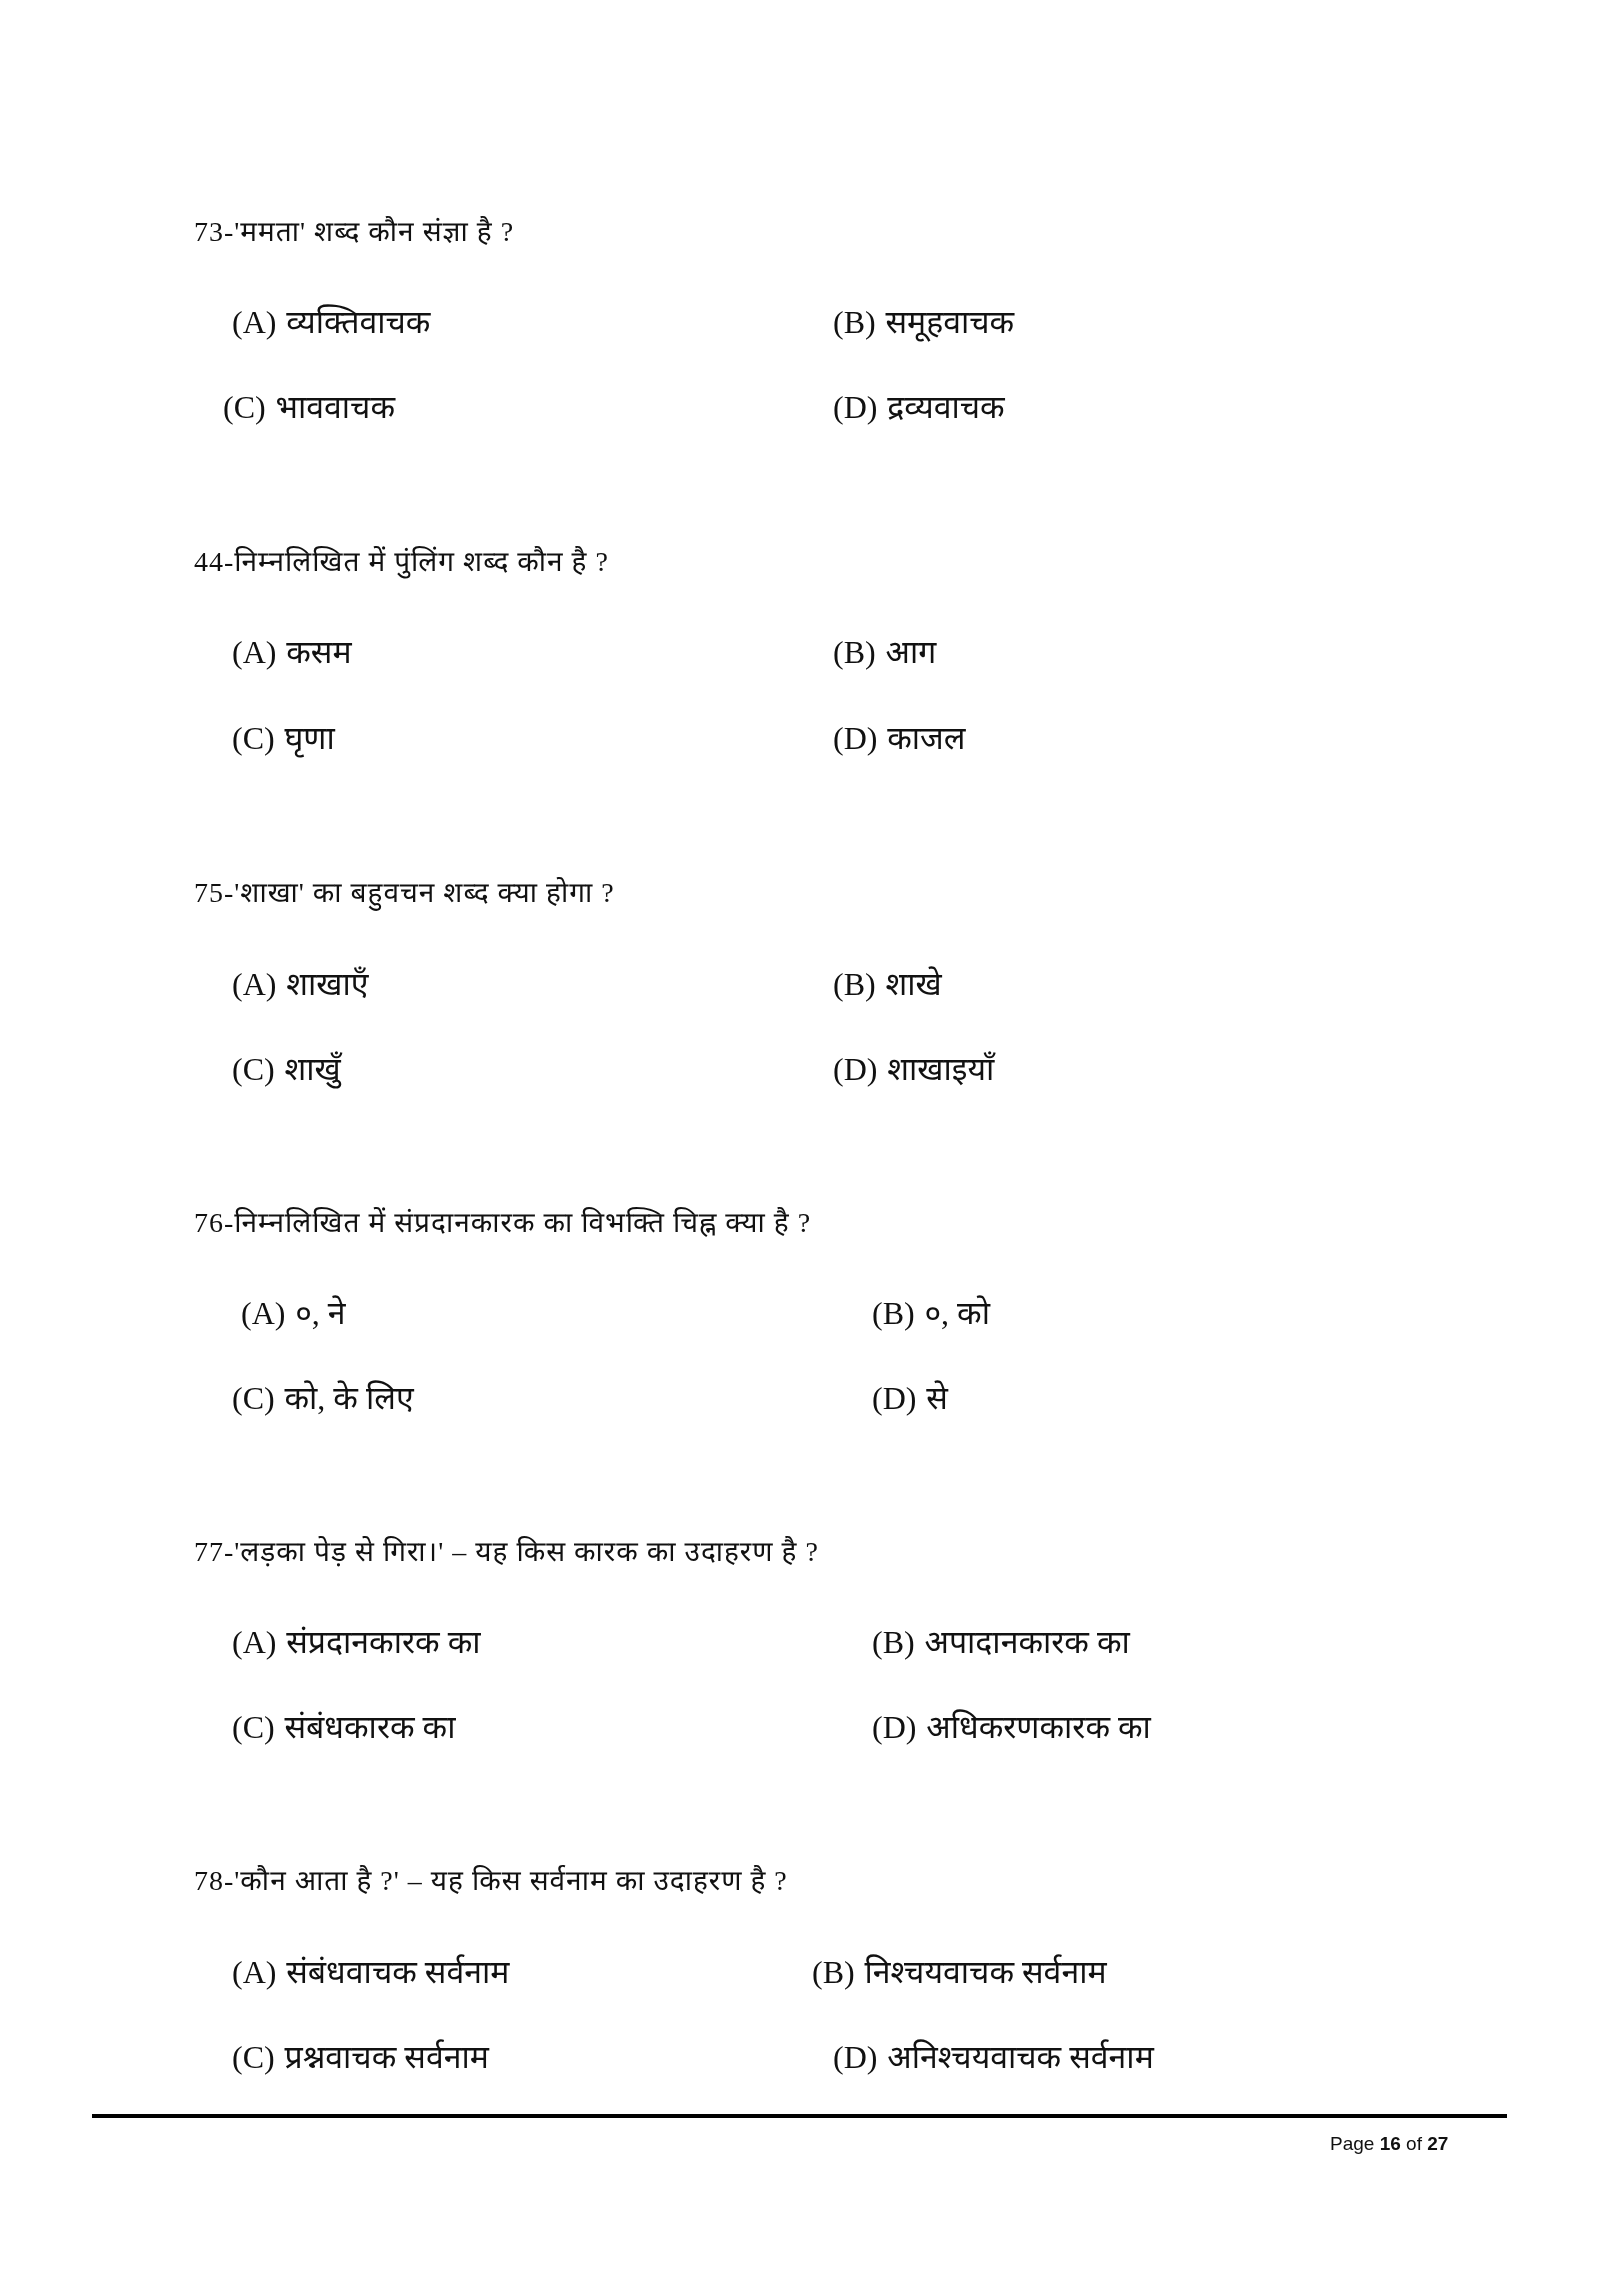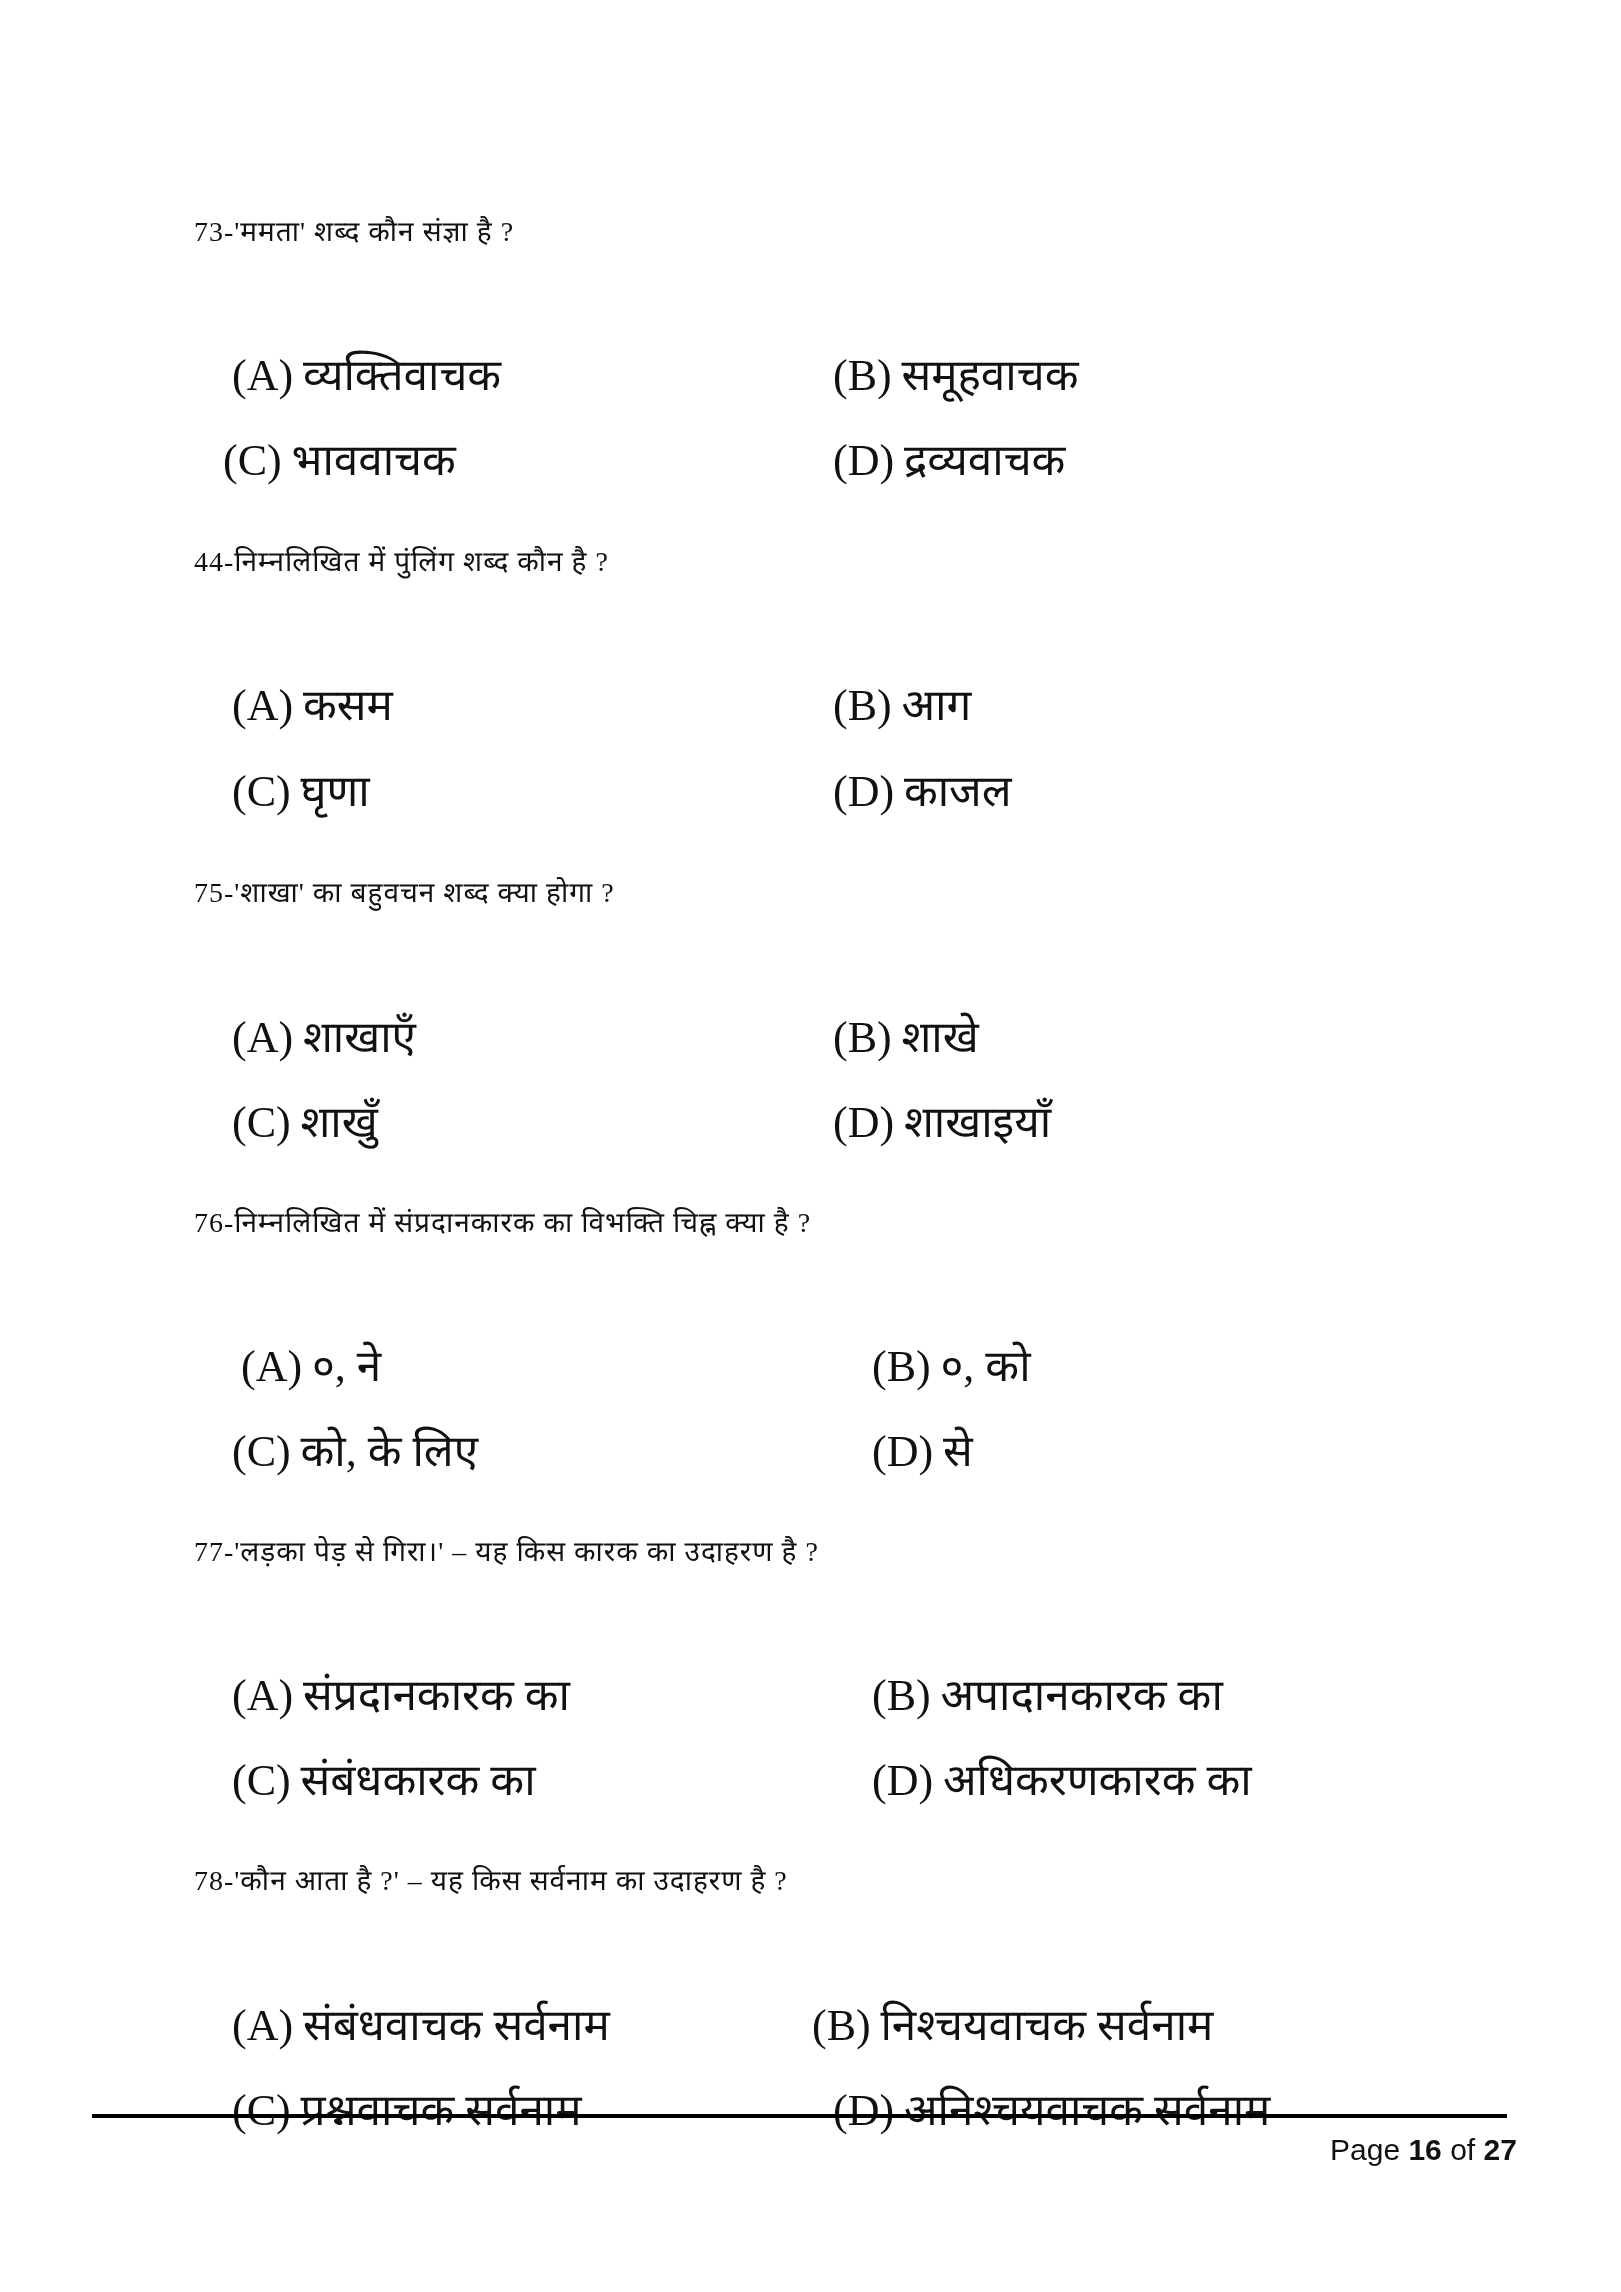--- a/index.html
+++ b/index.html
@@ -1,23 +1,23 @@
 <!DOCTYPE html>
 <html><head>
 <meta charset="utf-8">
 <style>
   html, body { margin:0; padding:0; background:#ffffff; }
   body { width:1621px; height:2293px; position:relative; overflow:hidden;
          font-family:"Liberation Serif", "DejaVu Serif", serif; color:#111; }
   .q { position:absolute; left:194px; font-size:28px; white-space:nowrap; letter-spacing:1px; }
-  .opt { position:absolute; font-size:44px; white-space:nowrap;margin-top:44px; }
+  .opt { position:absolute; font-size:32px; white-space:nowrap; }
   .opt .lbl { margin-right:9.8px; }
   .rule { position:absolute; left:92px; top:2114px; width:1415px; height:3.9px; background:#000; }
   .footer { position:absolute; left:1330px; top:2133px; font-family:"Liberation Sans", "DejaVu Sans", sans-serif;
-            font-size:30px; color:#111; white-space:nowrap; }
+            font-size:19px; color:#111; white-space:nowrap; }
   .footer b { font-weight:bold; }
 </style>
 </head>
 <body>
 
 <div class="q" style="top:211px">73-'ममता' शब्द कौन संज्ञा है ?</div>
 <div class="opt" style="left:232px;top:299px"><span class="lbl">(A)</span><span>व्यक्तिवाचक</span></div>
 <div class="opt" style="left:833px;top:299px"><span class="lbl">(B)</span><span>समूहवाचक</span></div>
 <div class="opt" style="left:223px;top:384px"><span class="lbl">(C)</span><span>भाववाचक</span></div>
 <div class="opt" style="left:833px;top:384px"><span class="lbl">(D)</span><span>द्रव्यवाचक</span></div>

